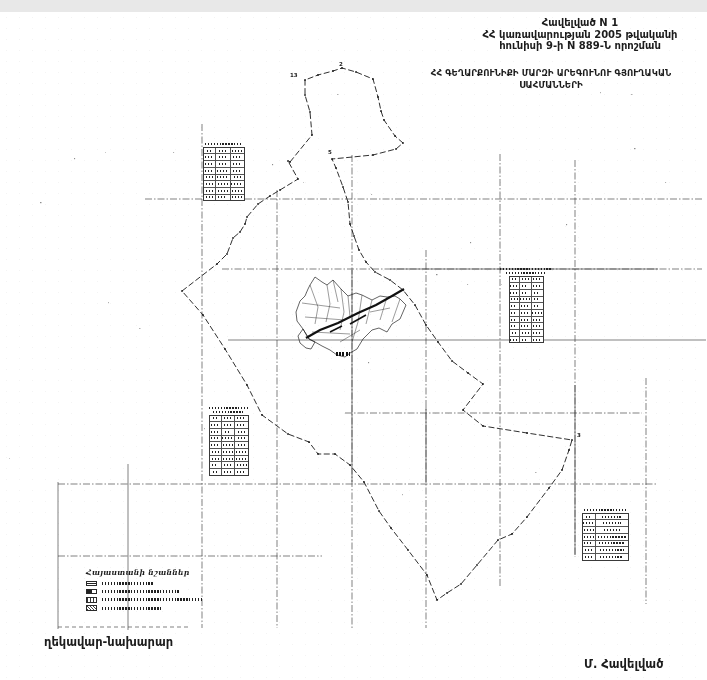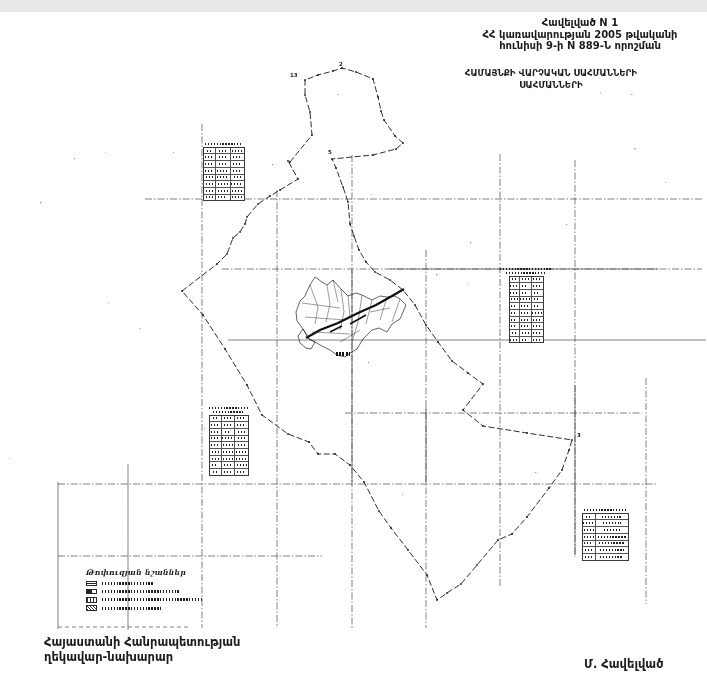--- a/index.html
+++ b/index.html
@@ -219,21 +219,21 @@
       </g>
   </svg>
 
   <div class="appendix">
     <div>Հավելված N 1</div>
     <div>ՀՀ կառավարության 2005 թվականի</div>
     <div>հունիսի 9-ի N 889-Ն որոշման</div>
   </div>
 
   <div class="mtitle">
-    <div>ՀԱՄԱՅՆՔԻ ՎԱՐՉԱԿԱՆ ՍԱՀՄԱՆՆԵՐԻ</div>
+    <div>ՀՀ ԳԵՂԱՐՔՈՒՆԻՔԻ ՄԱՐԶԻ ԱՐԵԳՈՒՆՈՒ ԳՅՈՒՂԱԿԱՆ</div>
     <div>ՍԱՀՄԱՆՆԵՐԻ</div>
   </div>
 
   <div class="tbl t1">
       <div class="ttl nz"></div>
       <div class="tbox">
         <div class="trow">
           <div class="tcell">
             <div class="nz cb" style="width: 50%;"></div>
           </div>
@@ -600,21 +600,21 @@
             <div class="nz cb" style="width: 62%;"></div>
           </div>
           <div class="tcell">
             <div class="nz cb" style="width: 73%;"></div>
           </div>
         </div>
       </div>
     </div>
 
   <div class="legend">
-    <div class="ltitle">Թոփուզյան նշաններ</div>
+    <div class="ltitle">Հայաստանի նշաններ</div>
     <div class="lrows">
         <div class="lrow">
           <span class="sym s0"></span>
           <span class="nz lbar" style="width: 52px;"></span>
         </div>
         <div class="lrow">
           <span class="sym s1"></span>
           <span class="nz lbar" style="width: 78px;"></span>
         </div>
         <div class="lrow">
@@ -631,18 +631,17 @@
   <div class="smudge"></div>
 
   <div class="vlabels">
       <span class="vnum" style="left: 290px; top: 61px;">13</span>
       <span class="vnum" style="left: 339px; top: 50px;">2</span>
       <span class="vnum" style="left: 328px; top: 138px;">5</span>
       <span class="vnum" style="left: 577px; top: 421px;">3</span>
     </div>
 
   <div class="footerL">
-    <div>Հայաստանի Հանրապետության</div>
     <div>ղեկավար-նախարար</div>
   </div>
   <div class="sig">Մ. Հավելված</div>
 
 </div>
 
 </body></html>

